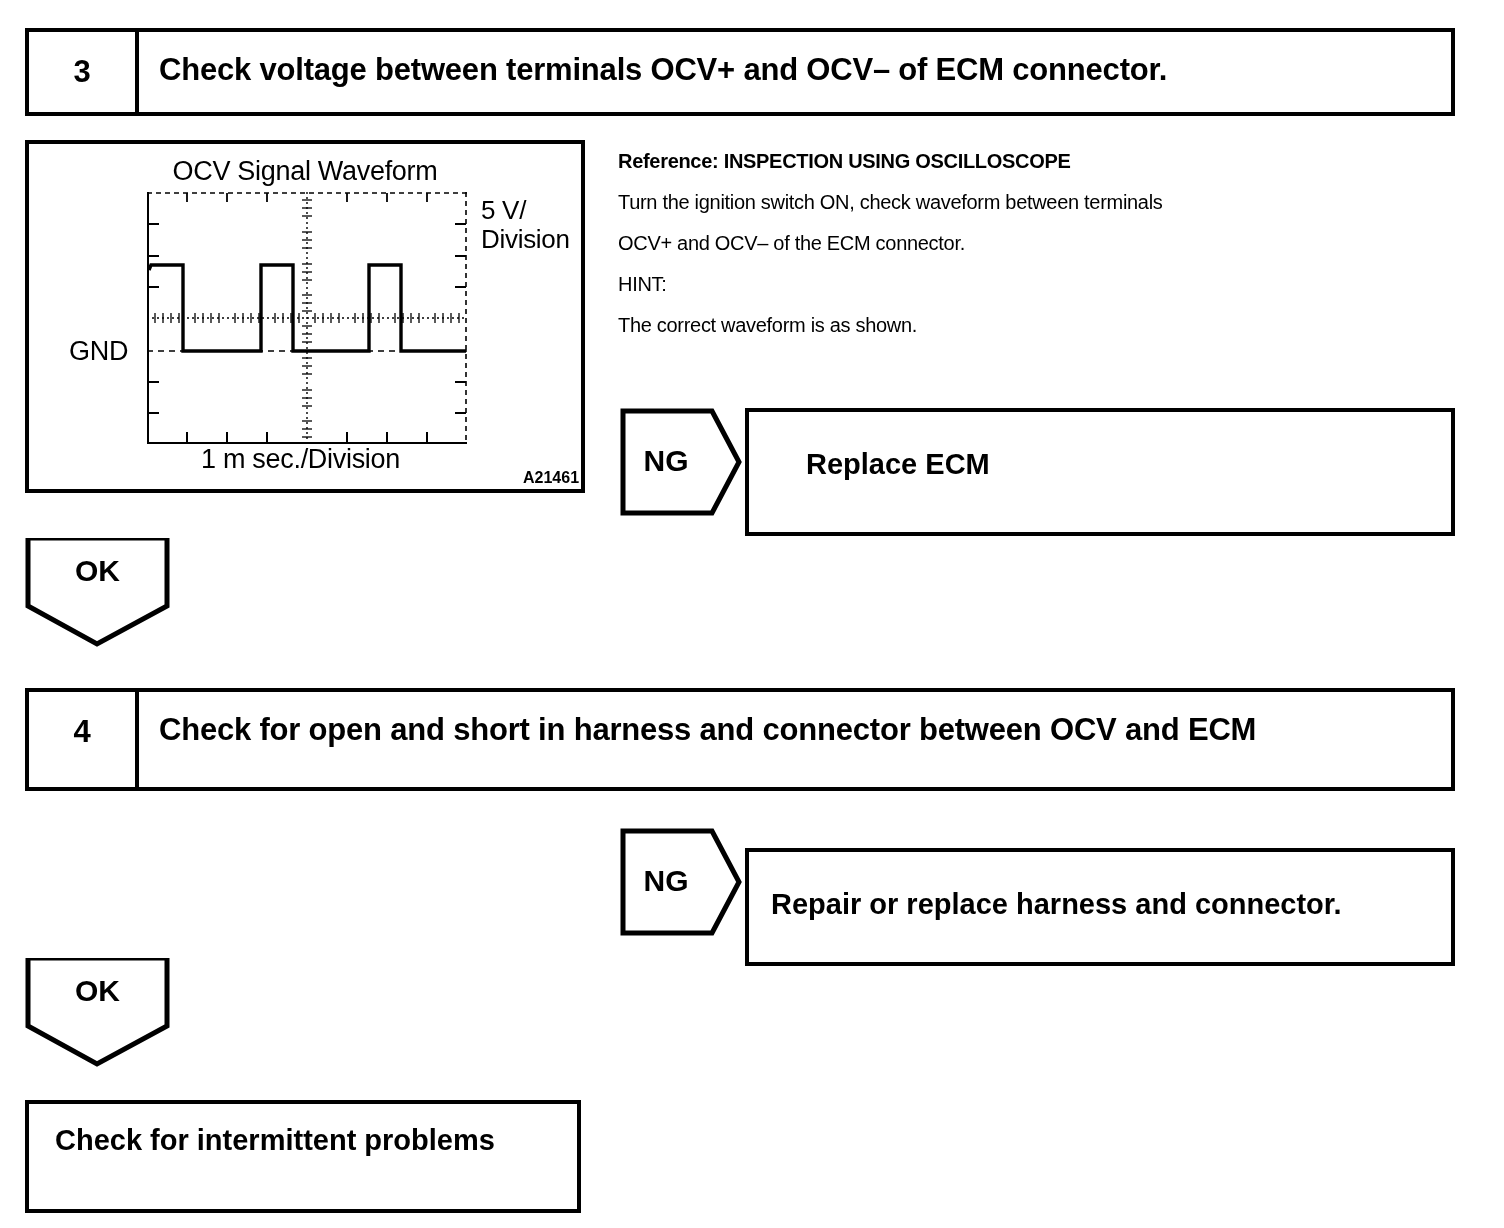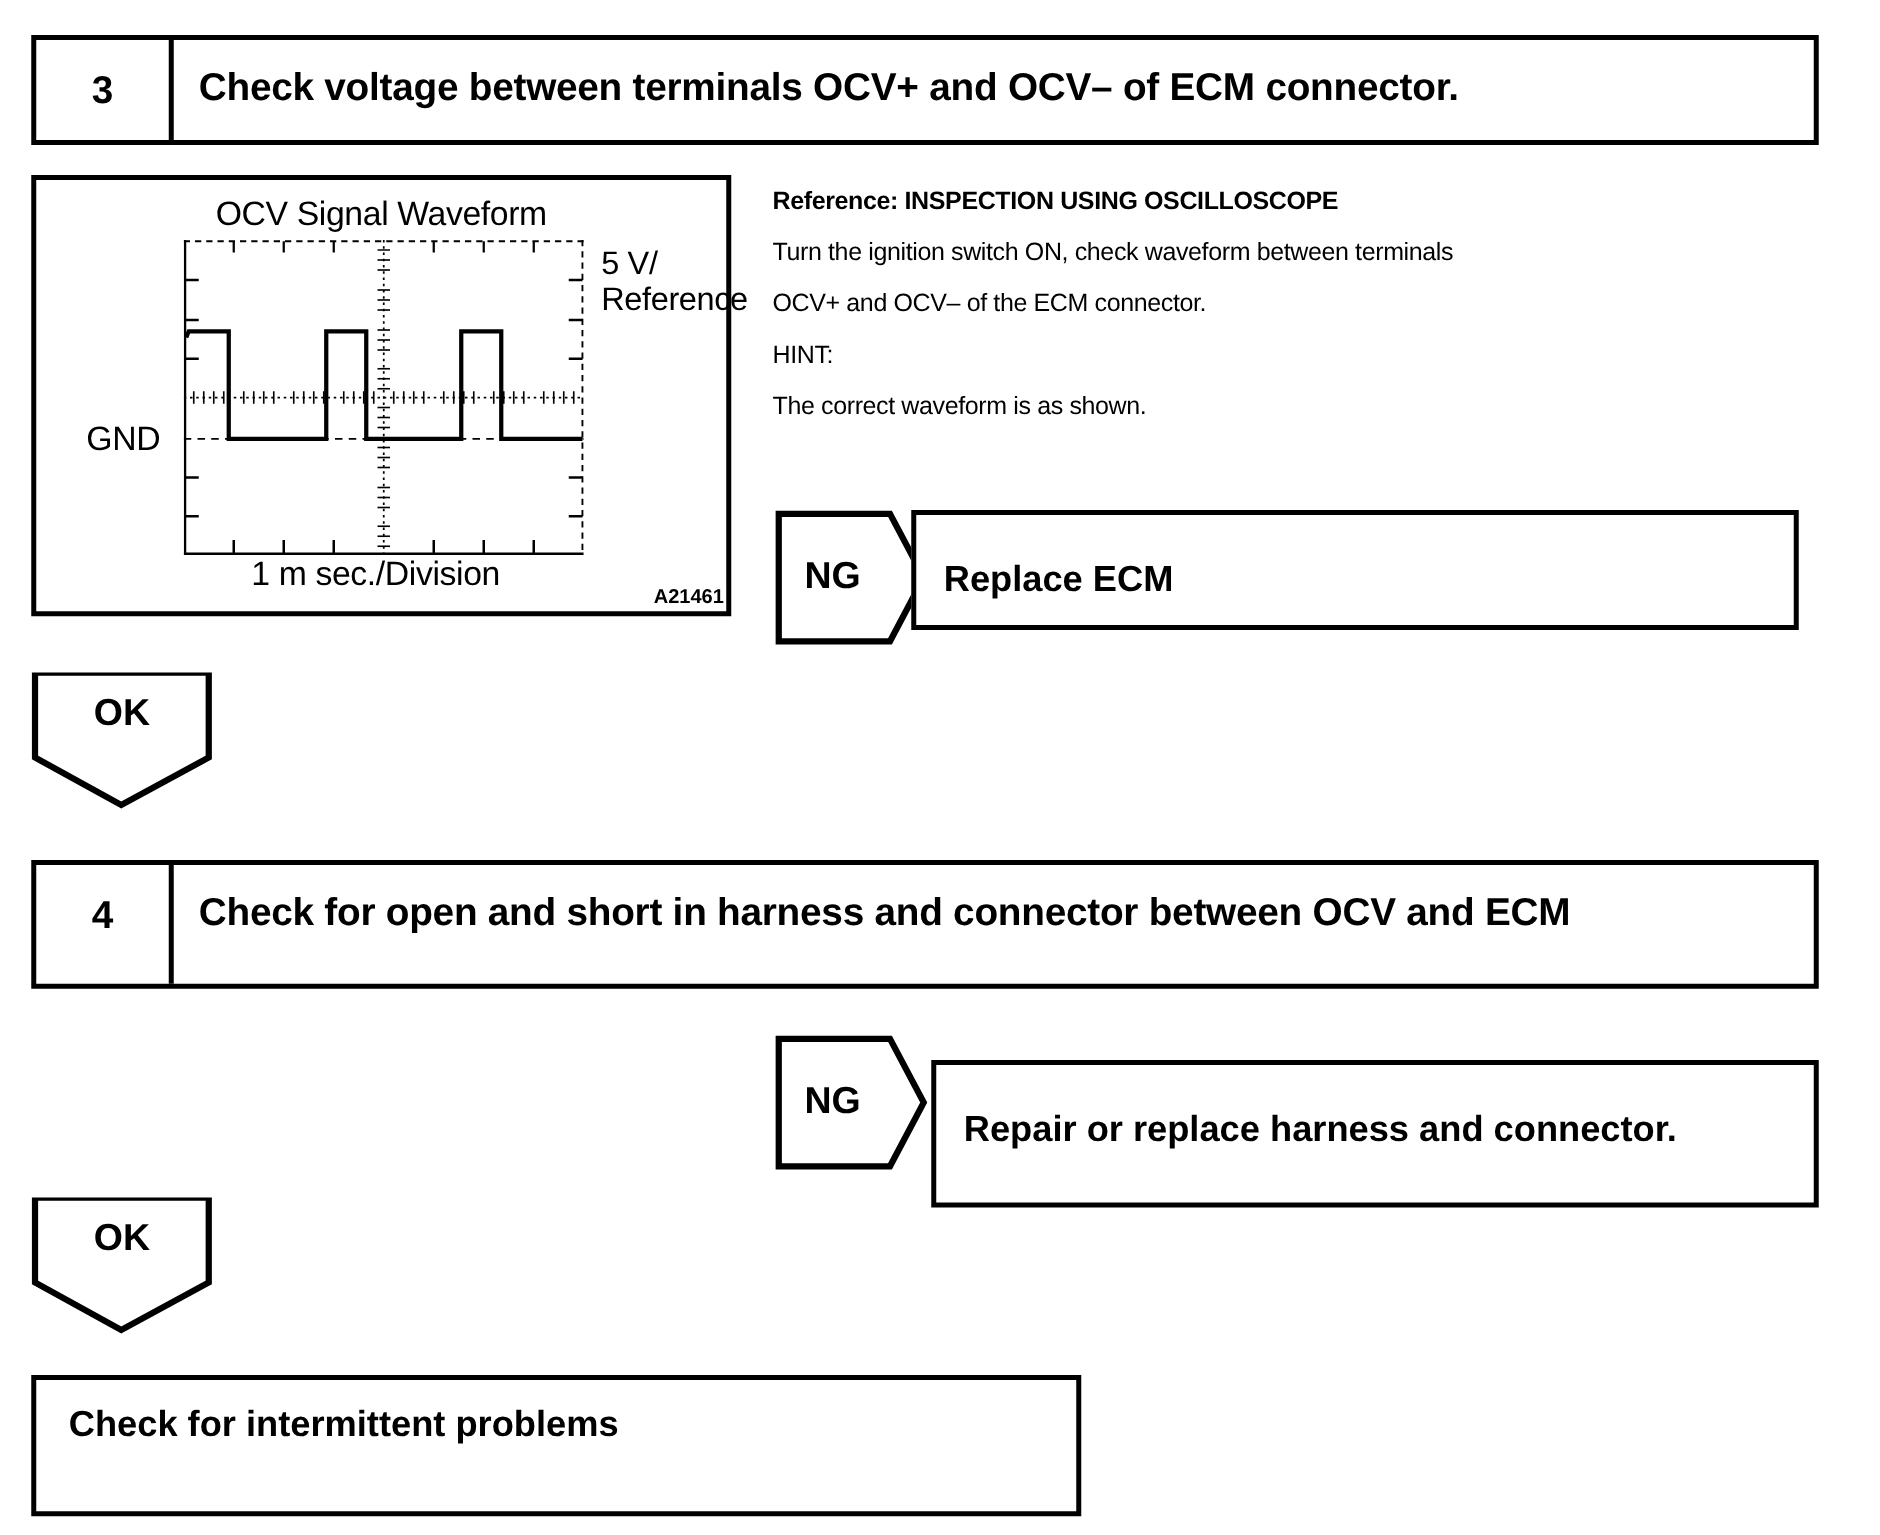--- a/index.html
+++ b/index.html
@@ -266,21 +266,21 @@
         <line x1="155" y1="229" x2="165" y2="229"></line>
         <line x1="155" y1="237" x2="165" y2="237"></line>
         <line x1="155" y1="245" x2="165" y2="245"></line>
       </g>
 
       <polyline fill="none" stroke="#000" stroke-width="3.4" stroke-linejoin="miter" stroke-linecap="butt" points="2,78 4,73 36,73 36,159 114,159 114,73 146,73 146,159 222,159 222,73 254,73 254,159 319,159"></polyline>
     </svg>
 
     <div class="wave-vlabel" style="left:452px; top:52px;">
       <div>5 V/</div>
-      <div>Reference</div>
+      <div>Division</div>
     </div>
 
     <div class="wave-gnd" style="left:40px; top:192px;">GND</div>
 
     <div class="wave-xlabel" style="left:172px; top:300px;">1 m sec./Division</div>
 
     <div class="wave-code" style="left:494px; top:325px;">A21461</div>
   </div>
 
   <div class="ref-block" style="left:618px; top:141px;">
@@ -291,21 +291,21 @@
     <div>The correct waveform is as shown.</div>
   </div>
 
   <div class="ng-wrap" style="left:620px; top:408px; width:122px; height:108px;">
     <svg width="122" height="108" viewBox="0 0 122 108">
       <polygon points="3,3 92,3 119,54 92,105 3,105" fill="#fff" stroke="#000" stroke-width="5" stroke-linejoin="miter"></polygon>
     </svg>
     <div class="ng-label" style="left:-4px; top:36px;">NG</div>
   </div>
 
-  <div class="abs result-box" style="left:729px; top:408px; width:710px; height:96px;">
+  <div class="abs result-box" style="left:745px; top:408px; width:710px; height:128px;padding-left:35px;">
     <div class="result-text">Replace ECM</div>
   </div>
 
   <div class="ok-wrap" style="left:25px; top:538px; width:145px; height:110px;">
     <svg width="145" height="110" viewBox="0 0 145 110">
       <polygon points="3,0 142,0 142,68 72,106 3,68" fill="#fff" stroke="#000" stroke-width="5" stroke-linejoin="miter"></polygon>
     </svg>
     <div class="ok-label">OK</div>
   </div>
 
@@ -325,17 +325,17 @@
     <div class="result-text">Repair or replace harness and connector.</div>
   </div>
 
   <div class="ok-wrap" style="left:25px; top:958px; width:145px; height:110px;">
     <svg width="145" height="110" viewBox="0 0 145 110">
       <polygon points="3,0 142,0 142,68 72,106 3,68" fill="#fff" stroke="#000" stroke-width="5" stroke-linejoin="miter"></polygon>
     </svg>
     <div class="ok-label">OK</div>
   </div>
 
-  <div class="abs plain-box" style="left:25px; top:1100px; width:840px; height:113px;">
+  <div class="abs plain-box" style="left:25px; top:1100px; width:556px; height:113px;">
     <div class="plain-text">Check for intermittent problems</div>
   </div>
 
 </div>
 
 </body></html>

